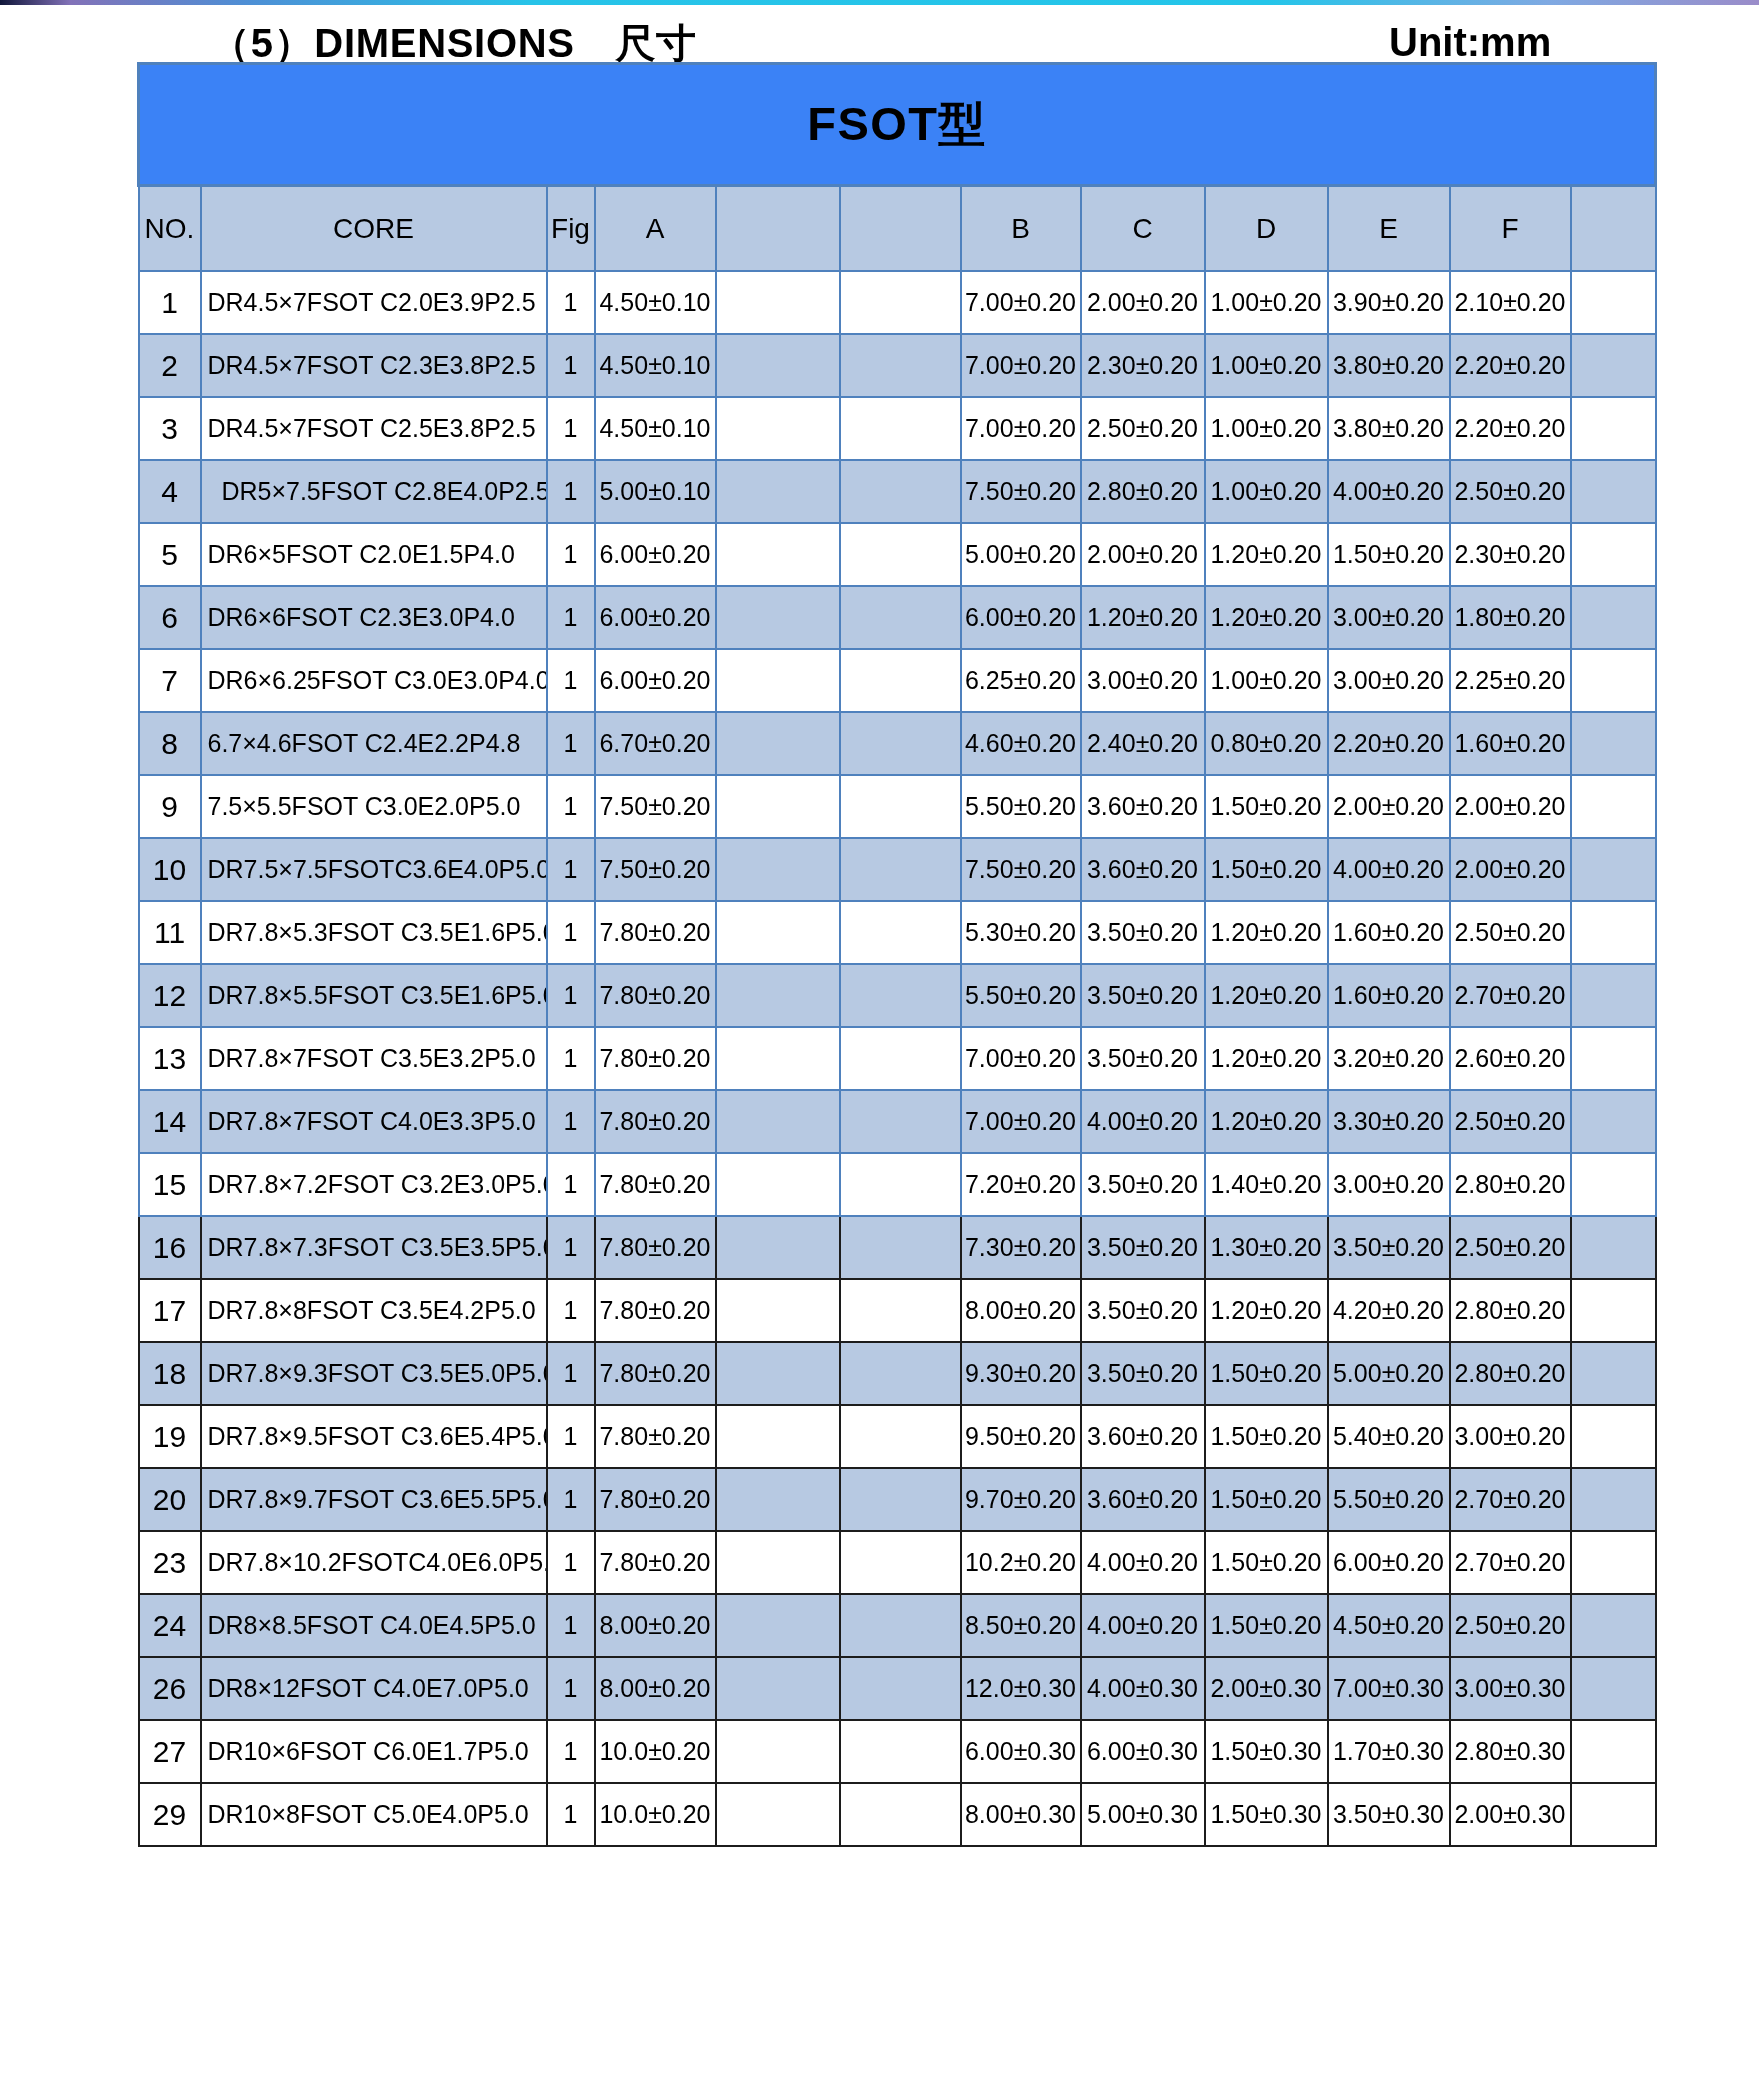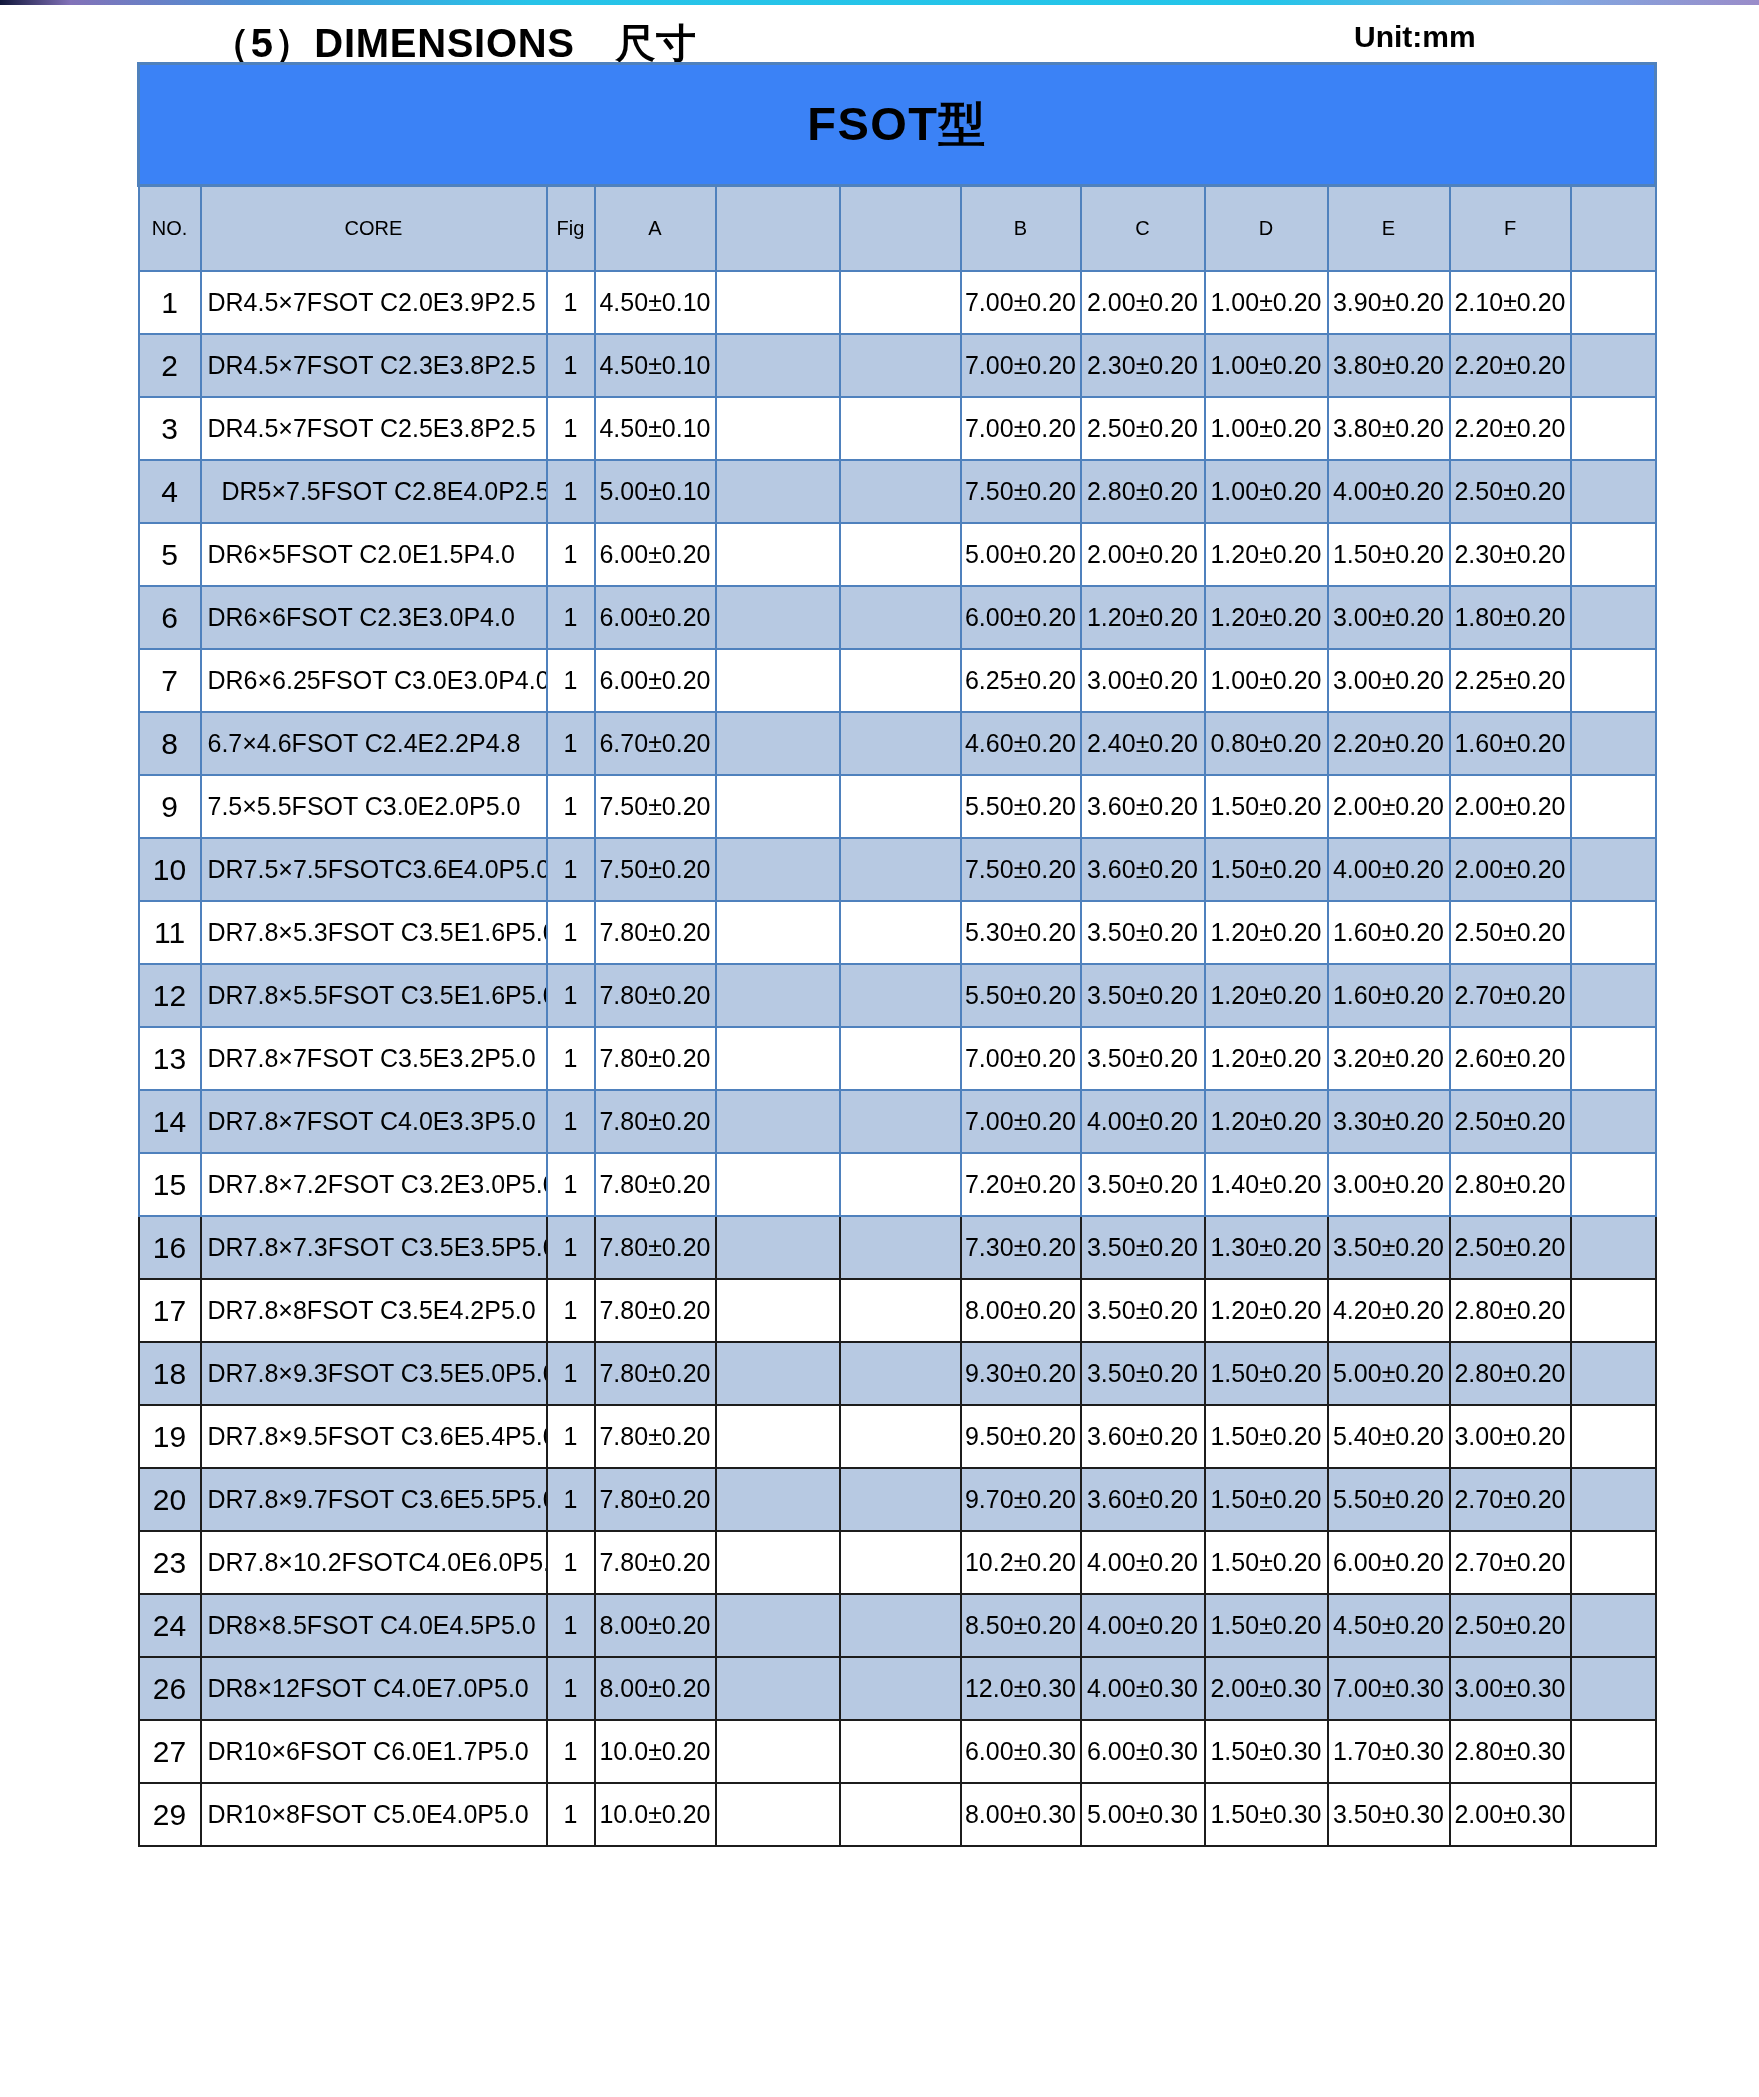--- a/index.html
+++ b/index.html
@@ -11,35 +11,35 @@
     position:absolute;top:0;left:0;width:1760px;height:5px;
     background:linear-gradient(90deg,
       #10163a 0%, #8272b8 4%, #4e8fd5 14%, #27c3e8 30%,
       #24c5e9 72%, #7fa9e2 88%, #9a8cc9 100%);
   }
   .heading{
     position:absolute;top:15.6px;left:210px;
     font-size:40px;font-weight:bold;letter-spacing:0.7px;white-space:pre;
   }
   .unit{
-    position:absolute;top:20px;left:1354px;
-    font-size:30px;font-weight:600;
+    position:absolute;top:20px;left:1389px;
+    font-size:40px;font-weight:600;
   }
   table.dim{
     position:absolute;left:137px;top:62px;width:1518px;
     border-collapse:collapse;table-layout:fixed;
   }
   .title-cell{
     height:117px;background:#3b82f6;border:3.5px solid #4f81bd;
     text-align:center;vertical-align:middle;
     font-size:47px;font-weight:600;letter-spacing:1.4px;
   }
   tr.header-row th{
     height:83px;background:#b7c9e2;border:2.1px solid #4f81bd;
-    font-size:20px;font-weight:400;text-align:center;vertical-align:middle;
+    font-size:28px;font-weight:400;text-align:center;vertical-align:middle;
     padding:0;
   }
   tbody td{
     height:61px;font-size:25px;text-align:center;vertical-align:middle;
     padding:0;overflow:hidden;
   }
   tbody td.no{font-size:30px;}
   tbody td.core{text-align:left;padding-left:6px;white-space:pre;}
   tr.sec-blue td{border:2.1px solid #4f81bd;}
   tr.sec-black td{border:2.8px solid #1c1c1c;}

